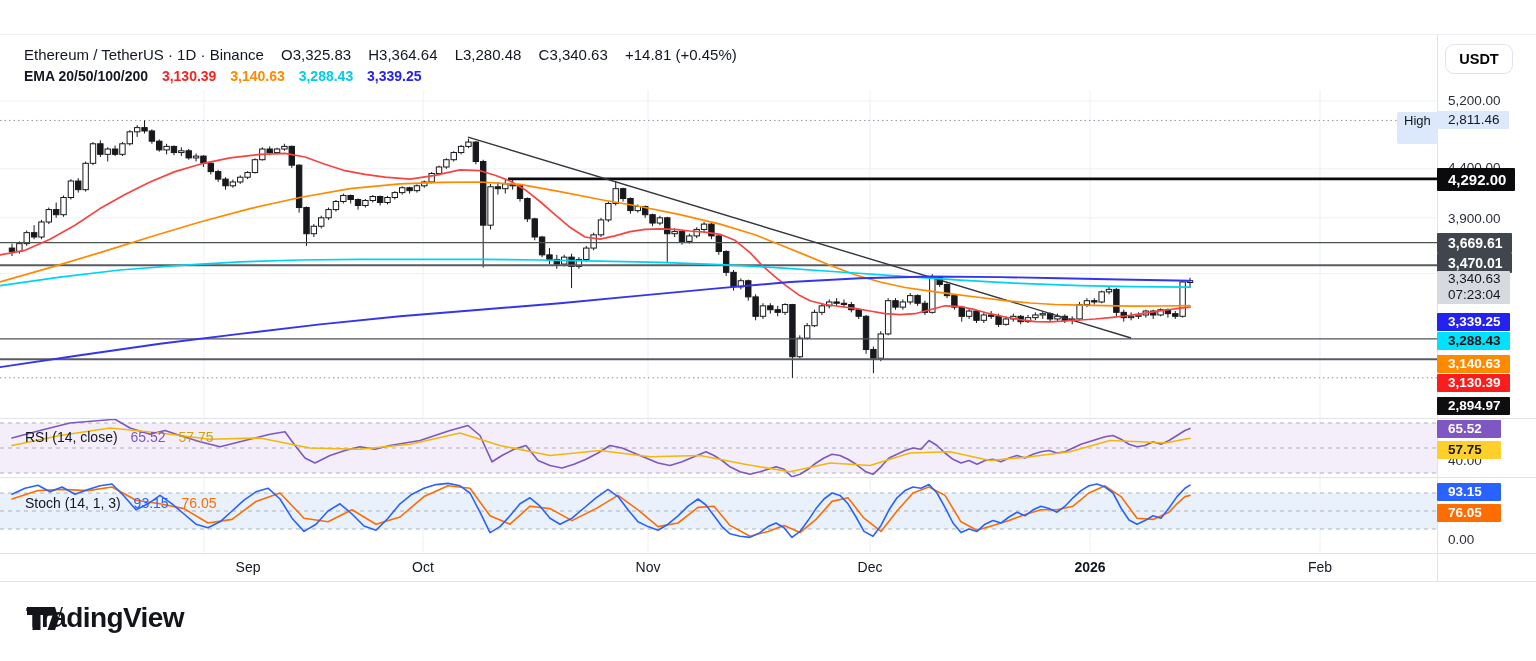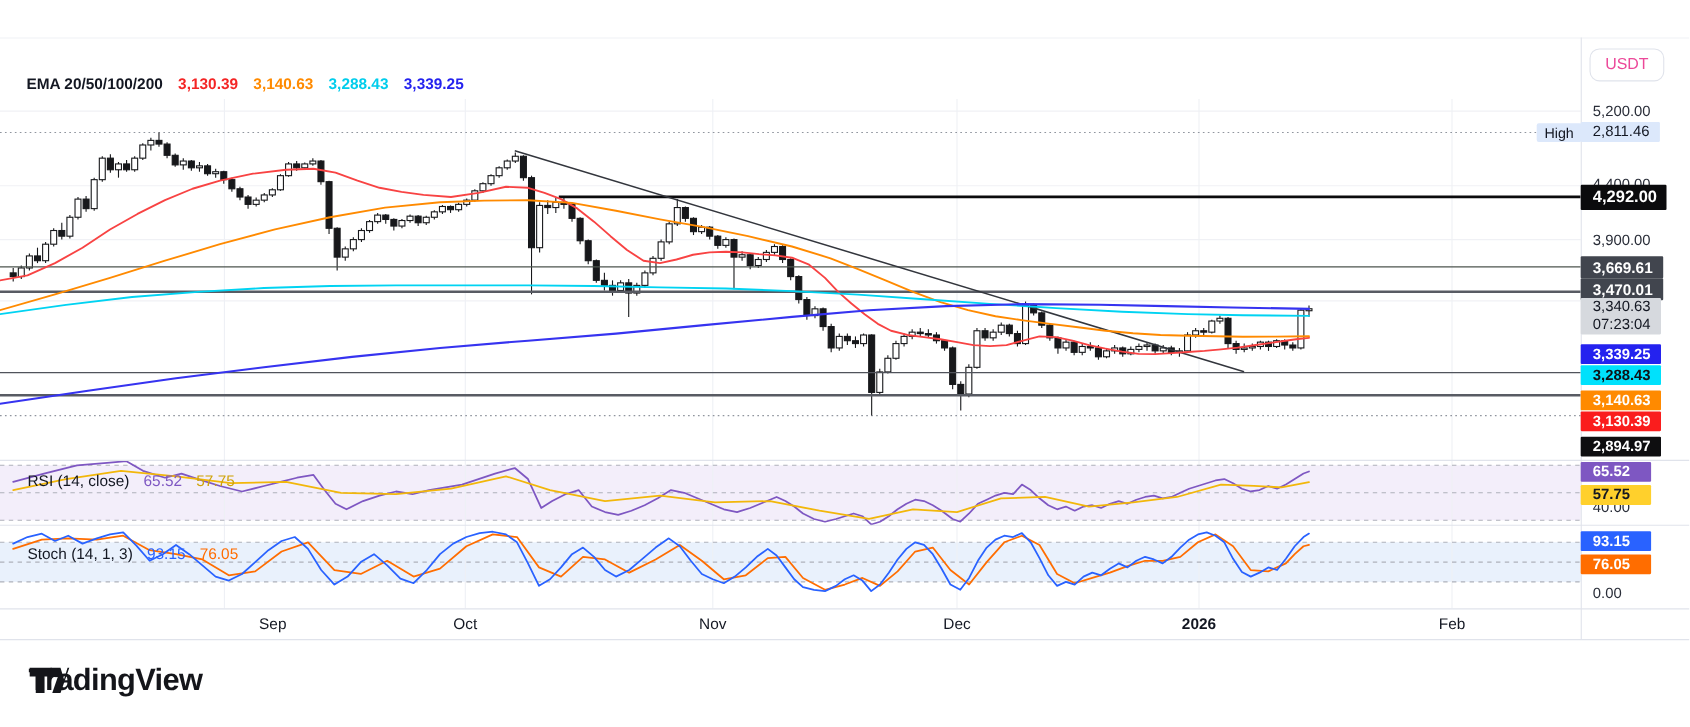--- a/index.html
+++ b/index.html
@@ -14,24 +14,24 @@
   .v20{color:#f42525;} .v50{color:#ff8a00;} .v100{color:#00cdec;} .v200{color:#2422ef;}
   .pane-legend{position:absolute;font-size:14px;color:#131722;white-space:nowrap;}
   .pane-legend span{margin-right:9px;font-weight:400;}
   .rsi1{color:#7e57c2;} .rsi2{color:#cfa30b;} .st1{color:#2962ff;} .st2{color:#ff6d00;}
   .price-scale{position:absolute;left:1437px;top:33px;width:99px;height:548px;}
   .plabel{position:absolute;left:0;width:92px;padding-left:11px;font-size:13.5px;font-weight:500;
           color:#2a2e39;line-height:15px;}
   .chip{position:absolute;left:0;min-width:44px;padding:0 9px 0 11px;font-size:13.5px;font-weight:600;
         line-height:18px;border-radius:1px;white-space:nowrap;}
   .chip .sub{display:block;font-weight:400;}
-  .high-chip{position:absolute;left:1397px;top:112px;height:17px;line-height:17px;padding:0 7px;
+  .high-chip{position:absolute;left:1397px;top:112px;height:32px;line-height:17px;padding:0 7px;
              background:#dce8fb;color:#131722;font-size:13px;border-radius:2px;}
   .usdt-btn{position:absolute;left:1445px;top:44px;width:68px;height:30px;background:#fff;
-            border:1px solid #e0e3eb;border-radius:9px;font-size:14.5px;font-weight:400;color:#ec4899;
+            border:1px solid #e0e3eb;border-radius:9px;font-size:14.5px;font-weight:700;color:#000000;
             font-family:inherit;}
   .time-axis{position:absolute;left:0;top:554px;width:1437px;height:27px;}
   .month{position:absolute;top:5px;transform:translateX(-50%);font-size:14px;color:#131722;}
   .month.bold{font-weight:700;}
   .watermark{position:absolute;left:26px;top:602px;display:flex;align-items:center;gap:9px;}
   .watermark .wm-text{font-size:28px;font-weight:700;letter-spacing:-0.6px;color:#14151a;}
 </style>
 </head>
 <body>
 
@@ -413,20 +413,28 @@
         <line x1="0" y1="34.5" x2="1536" y2="34.5" stroke="#f0f2f6" stroke-width="1"></line>
         <line x1="0" y1="418.5" x2="1536" y2="418.5" stroke="#e0e3eb" stroke-width="1"></line>
         <line x1="0" y1="477.5" x2="1536" y2="477.5" stroke="#e0e3eb" stroke-width="1"></line>
         <line x1="0" y1="553.5" x2="1536" y2="553.5" stroke="#e0e3eb" stroke-width="1"></line>
         <line x1="0" y1="581.5" x2="1536" y2="581.5" stroke="#e0e3eb" stroke-width="1"></line>
         <line x1="1437.5" y1="34" x2="1437.5" y2="581" stroke="#e0e3eb" stroke-width="1"></line>
       </g>
     </svg>
 
 
+  <div class="legend">
+    <span class="grp">Ethereum / TetherUS · 1D · Binance</span>
+    <span class="grp">O3,325.83</span>
+    <span class="grp">H3,364.64</span>
+    <span class="grp">L3,280.48</span>
+    <span class="grp">C3,340.63</span>
+    <span class="grp">+14.81 (+0.45%)</span>
+  </div>
 
   <div class="ema-legend">
     <span>EMA 20/50/100/200</span>
     <span class="v20">3,130.39</span>
     <span class="v50">3,140.63</span>
     <span class="v100">3,288.43</span>
     <span class="v200">3,339.25</span>
   </div>
 
   <div class="pane-legend" style="left:25px;top:429px;">

